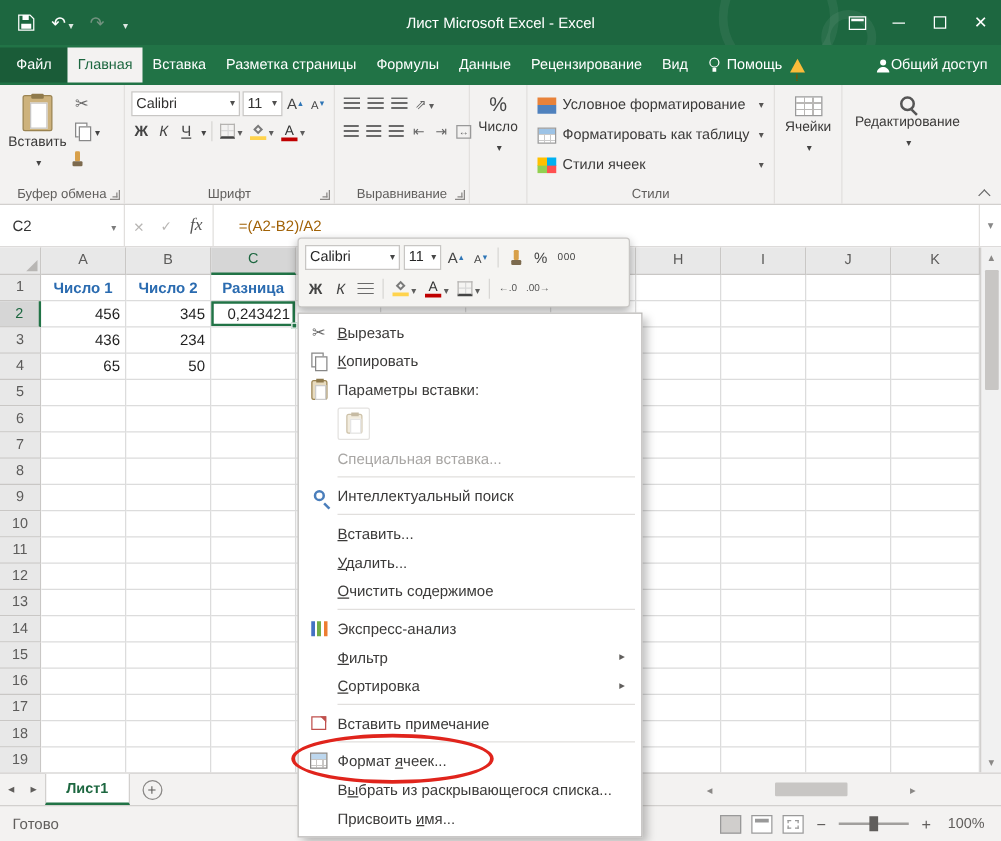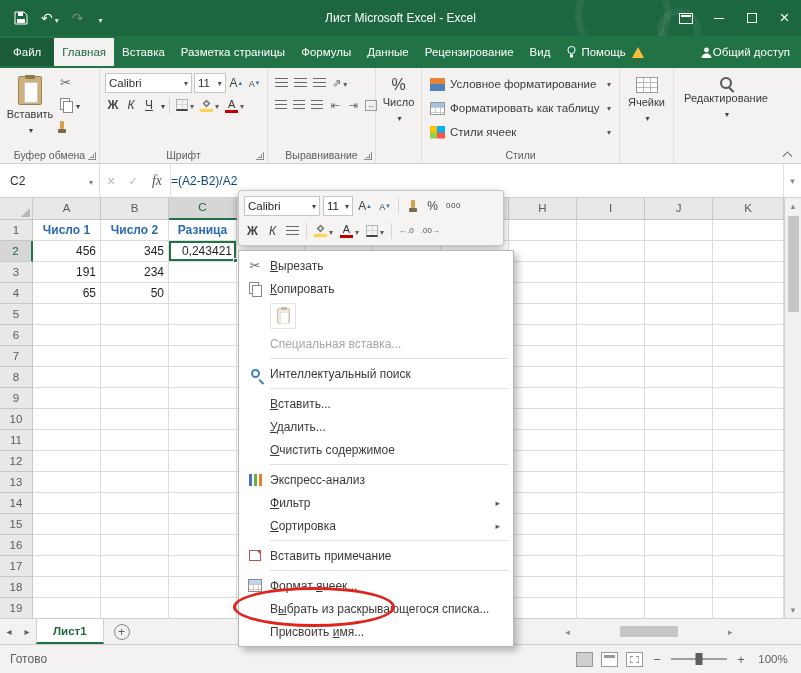--- a/index.html
+++ b/index.html
@@ -108,21 +108,21 @@
 .chev{width:7px;height:7px;border-left:1.5px solid #666;border-top:1.5px solid #666;transform:rotate(45deg) translate(2px,2px)}
 
 .fbar{position:absolute;top:164px;left:0;width:801px;height:34px;background:#fff;border-bottom:1px solid #d2d0ce;display:flex;align-items:center}
 .namebox{width:100px;height:100%;border-right:1px solid #e1dfdd;display:flex;align-items:center;padding:0 6px 0 10px;color:#333}
 .namebox .dd{margin-left:auto;color:#666}
 .fico{width:22px;text-align:center;font-size:12px}
 .dim{color:#b8b6b4}
 .i-x::before{content:"\00D7";font-size:14px}
 .i-check::before{content:"\2713";font-size:11px}
 .fx{font-family:"Liberation Serif","DejaVu Serif",serif;font-style:italic;font-size:14px;color:#555;width:26px;text-align:center}
-.fval{flex:1;color:#0c4a6e;padding-left:0;border-left:1px solid #e1dfdd;height:100%;display:flex;align-items:center}
+.fval{flex:1;color:#a16207;padding-left:20px;border-left:1px solid #e1dfdd;height:100%;display:flex;align-items:center}
 .fexp{width:18px;height:100%;display:flex;align-items:center;justify-content:center;color:#888;border-left:1px solid #e1dfdd}
 .fexp::before{content:"\25BE";font-size:9px}
 
 .sheet{position:absolute;top:198px;left:0;width:801px;height:420px;background:#fff}
 .corner{position:absolute;left:0;top:0;width:33px;height:22px;background:#e8e8e8;border-right:1px solid #c9c7c5;border-bottom:1px solid #c9c7c5}
 .corner::after{content:"";position:absolute;right:2px;bottom:2px;border-left:9px solid transparent;border-bottom:9px solid #b8b6b4}
 .colhdrs{position:absolute;left:33px;top:0;width:751px;height:22px;display:grid;grid-template-columns:repeat(10,68px) 1fr}
 .colh{border-right:1px solid #c9c7c5;border-bottom:1px solid #c9c7c5;background:#e8e8e8;text-align:center;line-height:21px;font-size:11.5px;color:#5c5b5a}
 .colh.hsel{background:#d6d6d6;color:#1d6740;border-bottom:2px solid #217346;line-height:19px}
 .rowhdrs{position:absolute;left:0;top:22px;width:33px;height:398px;overflow:hidden}
@@ -483,21 +483,21 @@
       <div class="cell c-num">345</div>
       <div class="cell c-num c-sel">0,243421<span class="handle"></span></div>
       <div class="cell"></div>
       <div class="cell"></div>
       <div class="cell"></div>
       <div class="cell"></div>
       <div class="cell"></div>
       <div class="cell"></div>
       <div class="cell"></div>
       <div class="cell"></div>
-      <div class="cell c-num">191</div>
+      <div class="cell c-num">436</div>
       <div class="cell c-num">234</div>
       <div class="cell"></div>
       <div class="cell"></div>
       <div class="cell"></div>
       <div class="cell"></div>
       <div class="cell"></div>
       <div class="cell"></div>
       <div class="cell"></div>
       <div class="cell"></div>
       <div class="cell"></div>
@@ -774,20 +774,26 @@
         <span class="i-scissors"></span>
       </span>
       <span class="lab"><u>В</u>ырезать</span>
     </div>
     <div class="mi">
       <span class="gut">
         <span class="i-copy"></span>
       </span>
       <span class="lab"><u>К</u>опировать</span>
     </div>
+    <div class="mi">
+      <span class="gut">
+        <span class="i-clip"></span>
+      </span>
+      <span class="lab">Параметры вставки:</span>
+    </div>
     <div class="paste-row">
       <span class="paste-opt">
         <span class="i-clip dim2"></span>
       </span>
     </div>
     <div class="mi dis">
       <span class="gut"></span>
       <span class="lab">Специальная вставка...</span>
     </div>
     <div class="msep"></div>

